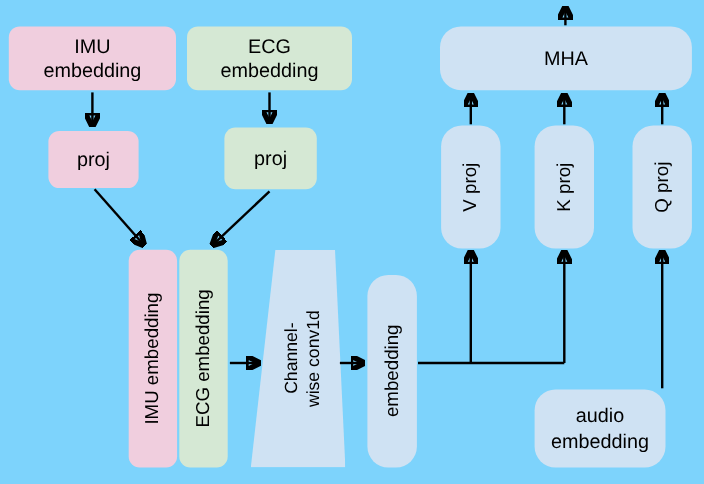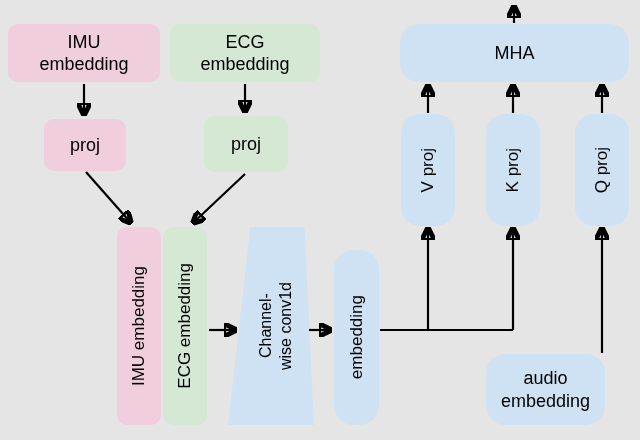--- a/index.html
+++ b/index.html
@@ -1,18 +1,18 @@
 <!DOCTYPE html>
 <html style="--imu: #f0cede; --ecg: #d5e8d4; --fusion: #cfe2f3; --arrow: #000000; --background: #ffffff;"><head>
 <meta charset="utf-8">
 <style>
   * { margin:0; padding:0; box-sizing:border-box; }
   html,body { background:#ffffff; }
   body { font-family:"Liberation Sans", sans-serif; color:#000; }
-  .canvas { position:relative; width:640px; height:440px; background:#e5e5e5; overflow:hidden; }
+  .canvas { position:relative; width:640px; height:440px; background:#7dd3fc; overflow:hidden; }
 
   .node {
     position:absolute; display:flex; align-items:center; justify-content:center;
     border-radius:10px; font-size:18px; z-index:1;
   }
   .pink  { background:var(--imu,   #f0cede); }
   .green { background:var(--ecg,   #d5e8d4); }
   .blue  { background:var(--fusion,#cfe2f3);border-radius:19px; }
 
   .lbl { white-space:pre-line; text-align:center; line-height:1.25; }

